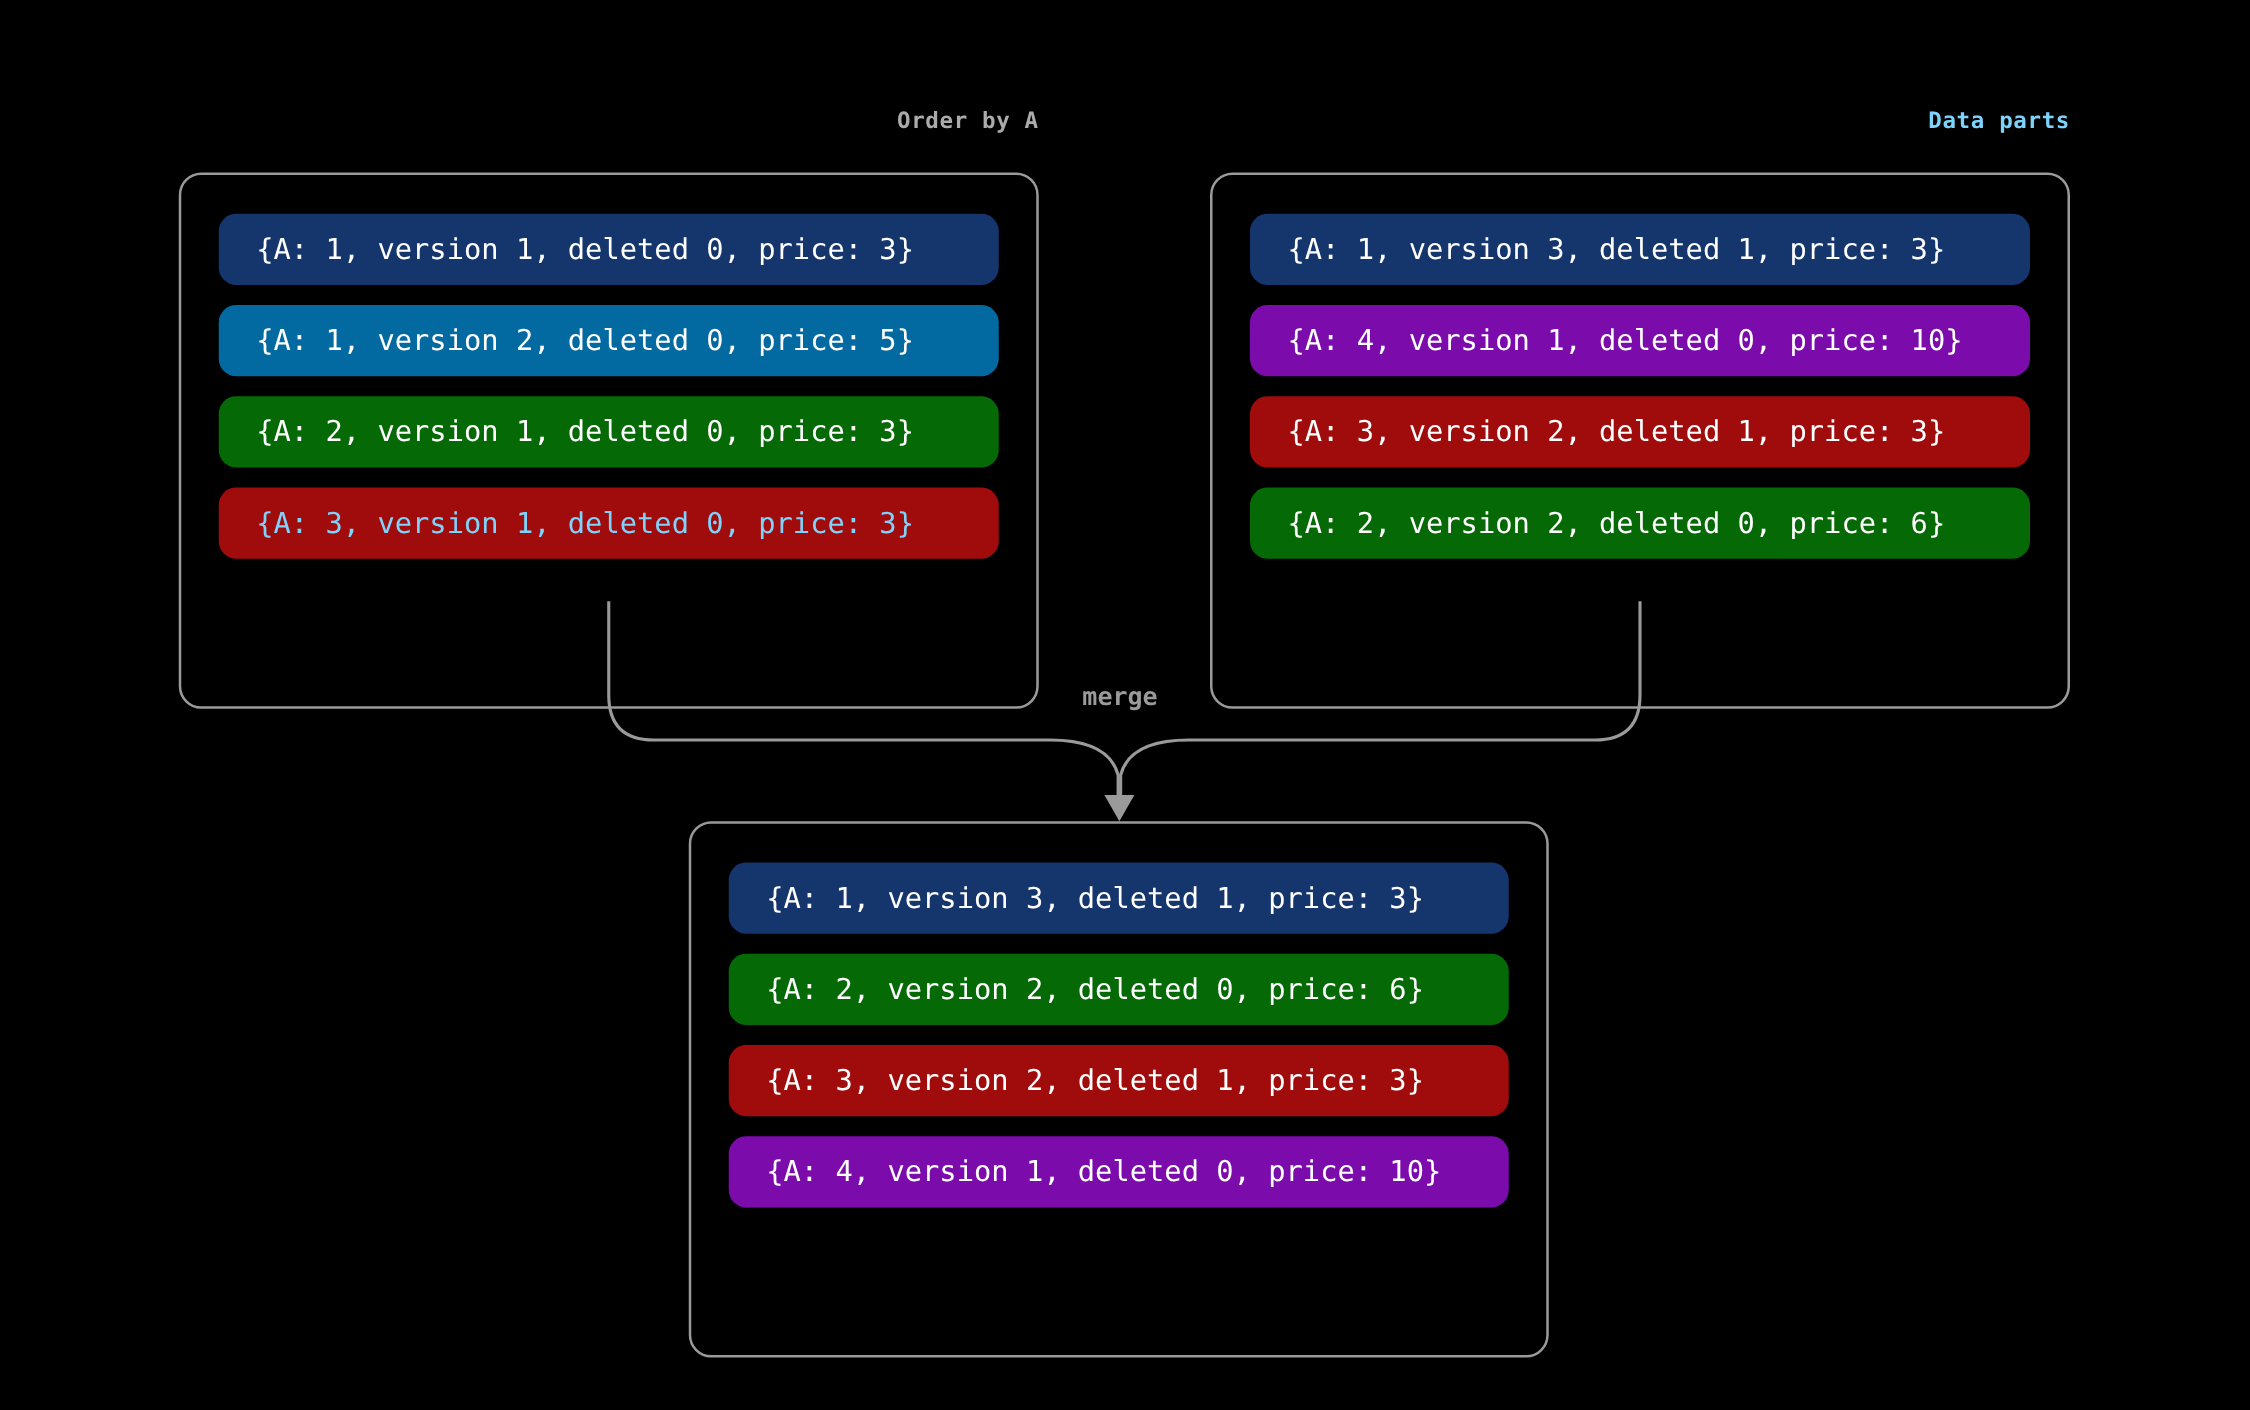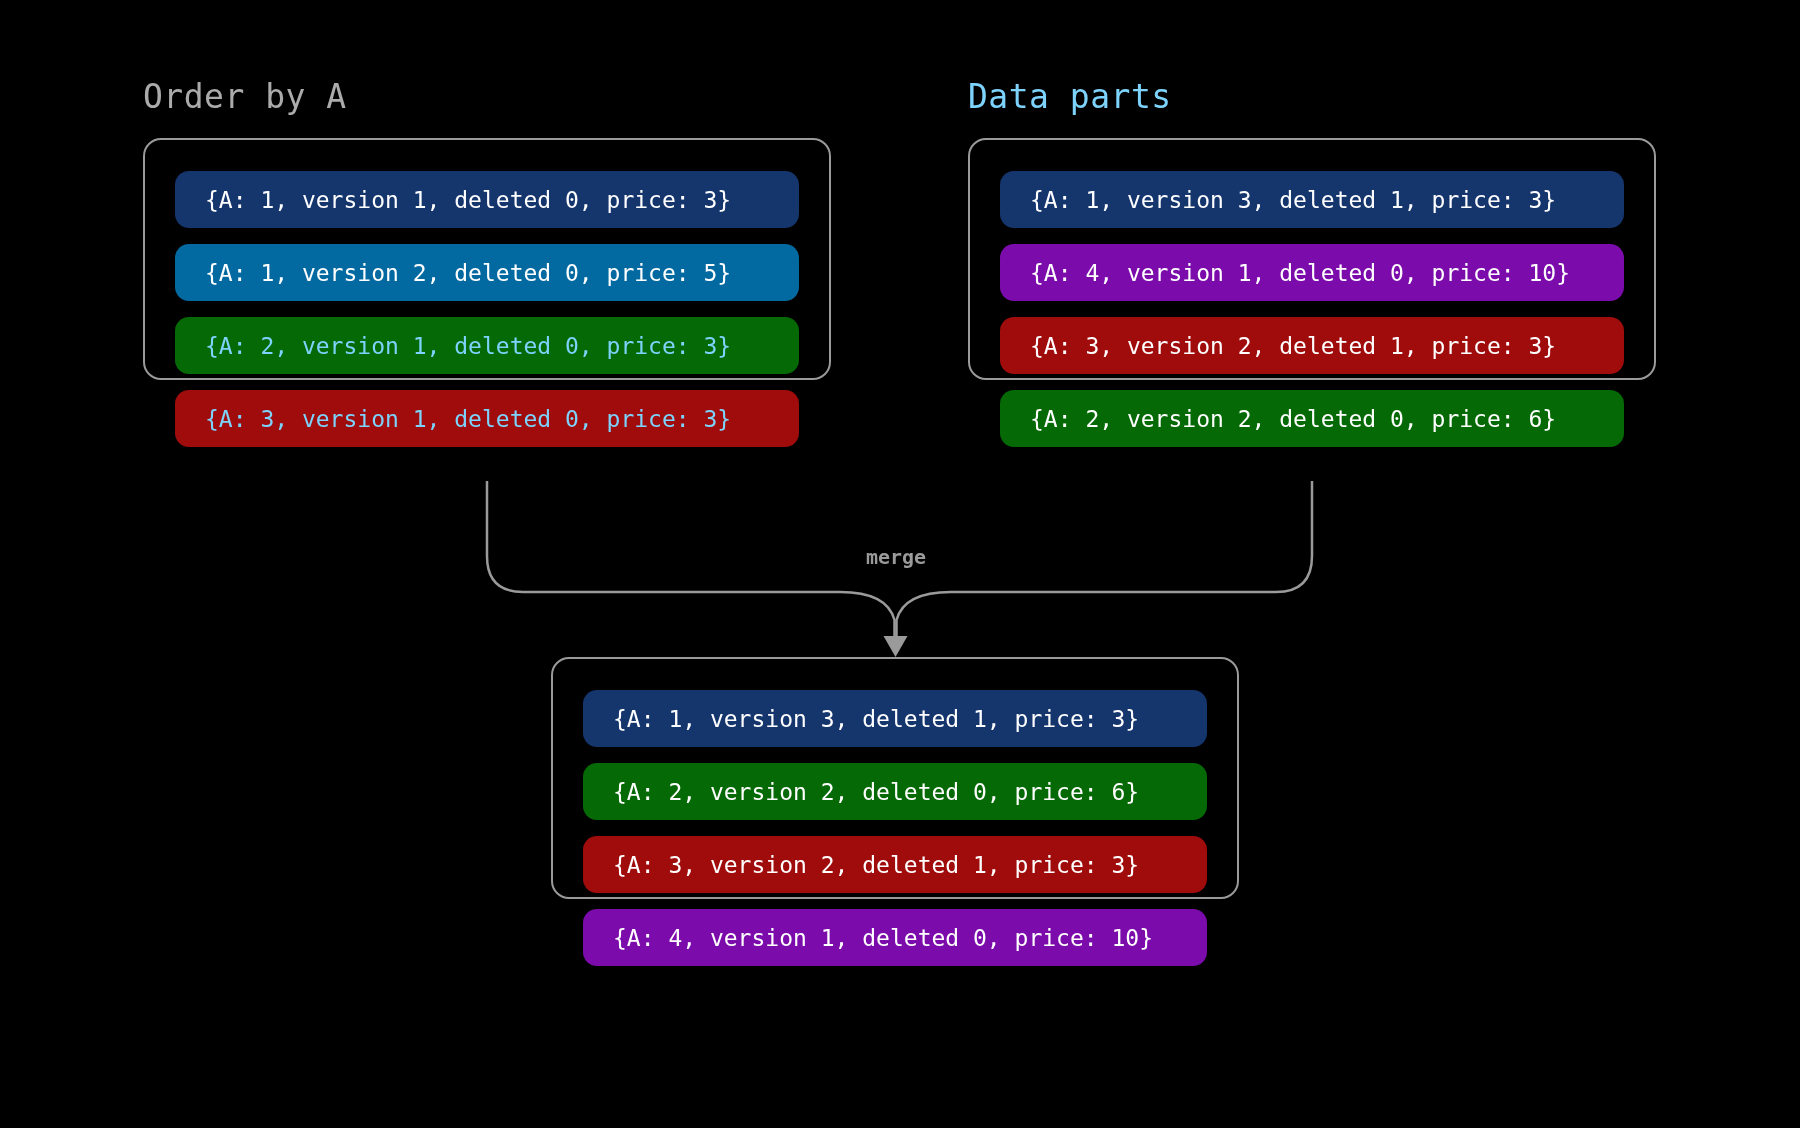--- a/index.html
+++ b/index.html
@@ -12,29 +12,29 @@
   }
   .canvas {
     position: absolute;
     left: 0; top: 0;
     width: 1800px; height: 1128px;
   }
   .box-title {
     position: absolute;
     height: 36px;
     line-height: 36px;
-    text-align: left;
-    font-size: 33px;
-    font-weight: normal;
+    text-align: right;
+    font-size: 18px;
+    font-weight: bold;
     letter-spacing: 0.5px;
   }
   .part-box {
     position: absolute;
     width: 688px;
-    height: 242px;
+    height: 429px;
     border: 2.5px solid #9a9a9a;
     border-radius: 18px;
     padding: 31px 30px;
     display: flex;
     flex-direction: column;
     gap: 16px;
     background: transparent;
   }
   .part-row {
     height: 57px;
@@ -66,21 +66,21 @@
 
 <div class="canvas">
 
   <div class="box-title" style="left: 143px; top: 79px; width: 688px; color: rgb(171, 171, 171);">Order by A</div>
 
   <div class="box-title" style="left: 968px; top: 79px; width: 688px; color: #7dd3fc;">Data parts</div>
 
   <div class="part-box" style="left: 143px; top: 138px; border-color: rgb(154, 154, 154);">
       <div class="part-row" style="background: rgb(21, 53, 109); color: rgb(255, 255, 255);">{A: 1, version 1, deleted 0, price: 3}</div>
       <div class="part-row" style="background: #0369a1; color: rgb(255, 255, 255);">{A: 1, version 2, deleted 0, price: 5}</div>
-      <div class="part-row" style="background: rgb(5, 105, 5); color: #7dd3fc;">{A: 2, version 1, deleted 0, price: 3}</div>
+      <div class="part-row" style="background: rgb(5, 105, 5); color: #ffffff;">{A: 2, version 1, deleted 0, price: 3}</div>
       <div class="part-row" style="background: rgb(160, 12, 12); color: #7dd3fc;">{A: 3, version 1, deleted 0, price: 3}</div>
     </div>
 
   <div class="part-box" style="left: 968px; top: 138px; border-color: rgb(154, 154, 154);">
       <div class="part-row" style="background: rgb(21, 53, 109); color: rgb(255, 255, 255);">{A: 1, version 3, deleted 1, price: 3}</div>
       <div class="part-row" style="background: rgb(123, 11, 171); color: rgb(255, 255, 255);">{A: 4, version 1, deleted 0, price: 10}</div>
       <div class="part-row" style="background: rgb(160, 12, 12); color: rgb(255, 255, 255);">{A: 3, version 2, deleted 1, price: 3}</div>
       <div class="part-row" style="background: rgb(5, 105, 5); color: rgb(255, 255, 255);">{A: 2, version 2, deleted 0, price: 6}</div>
     </div>
 

